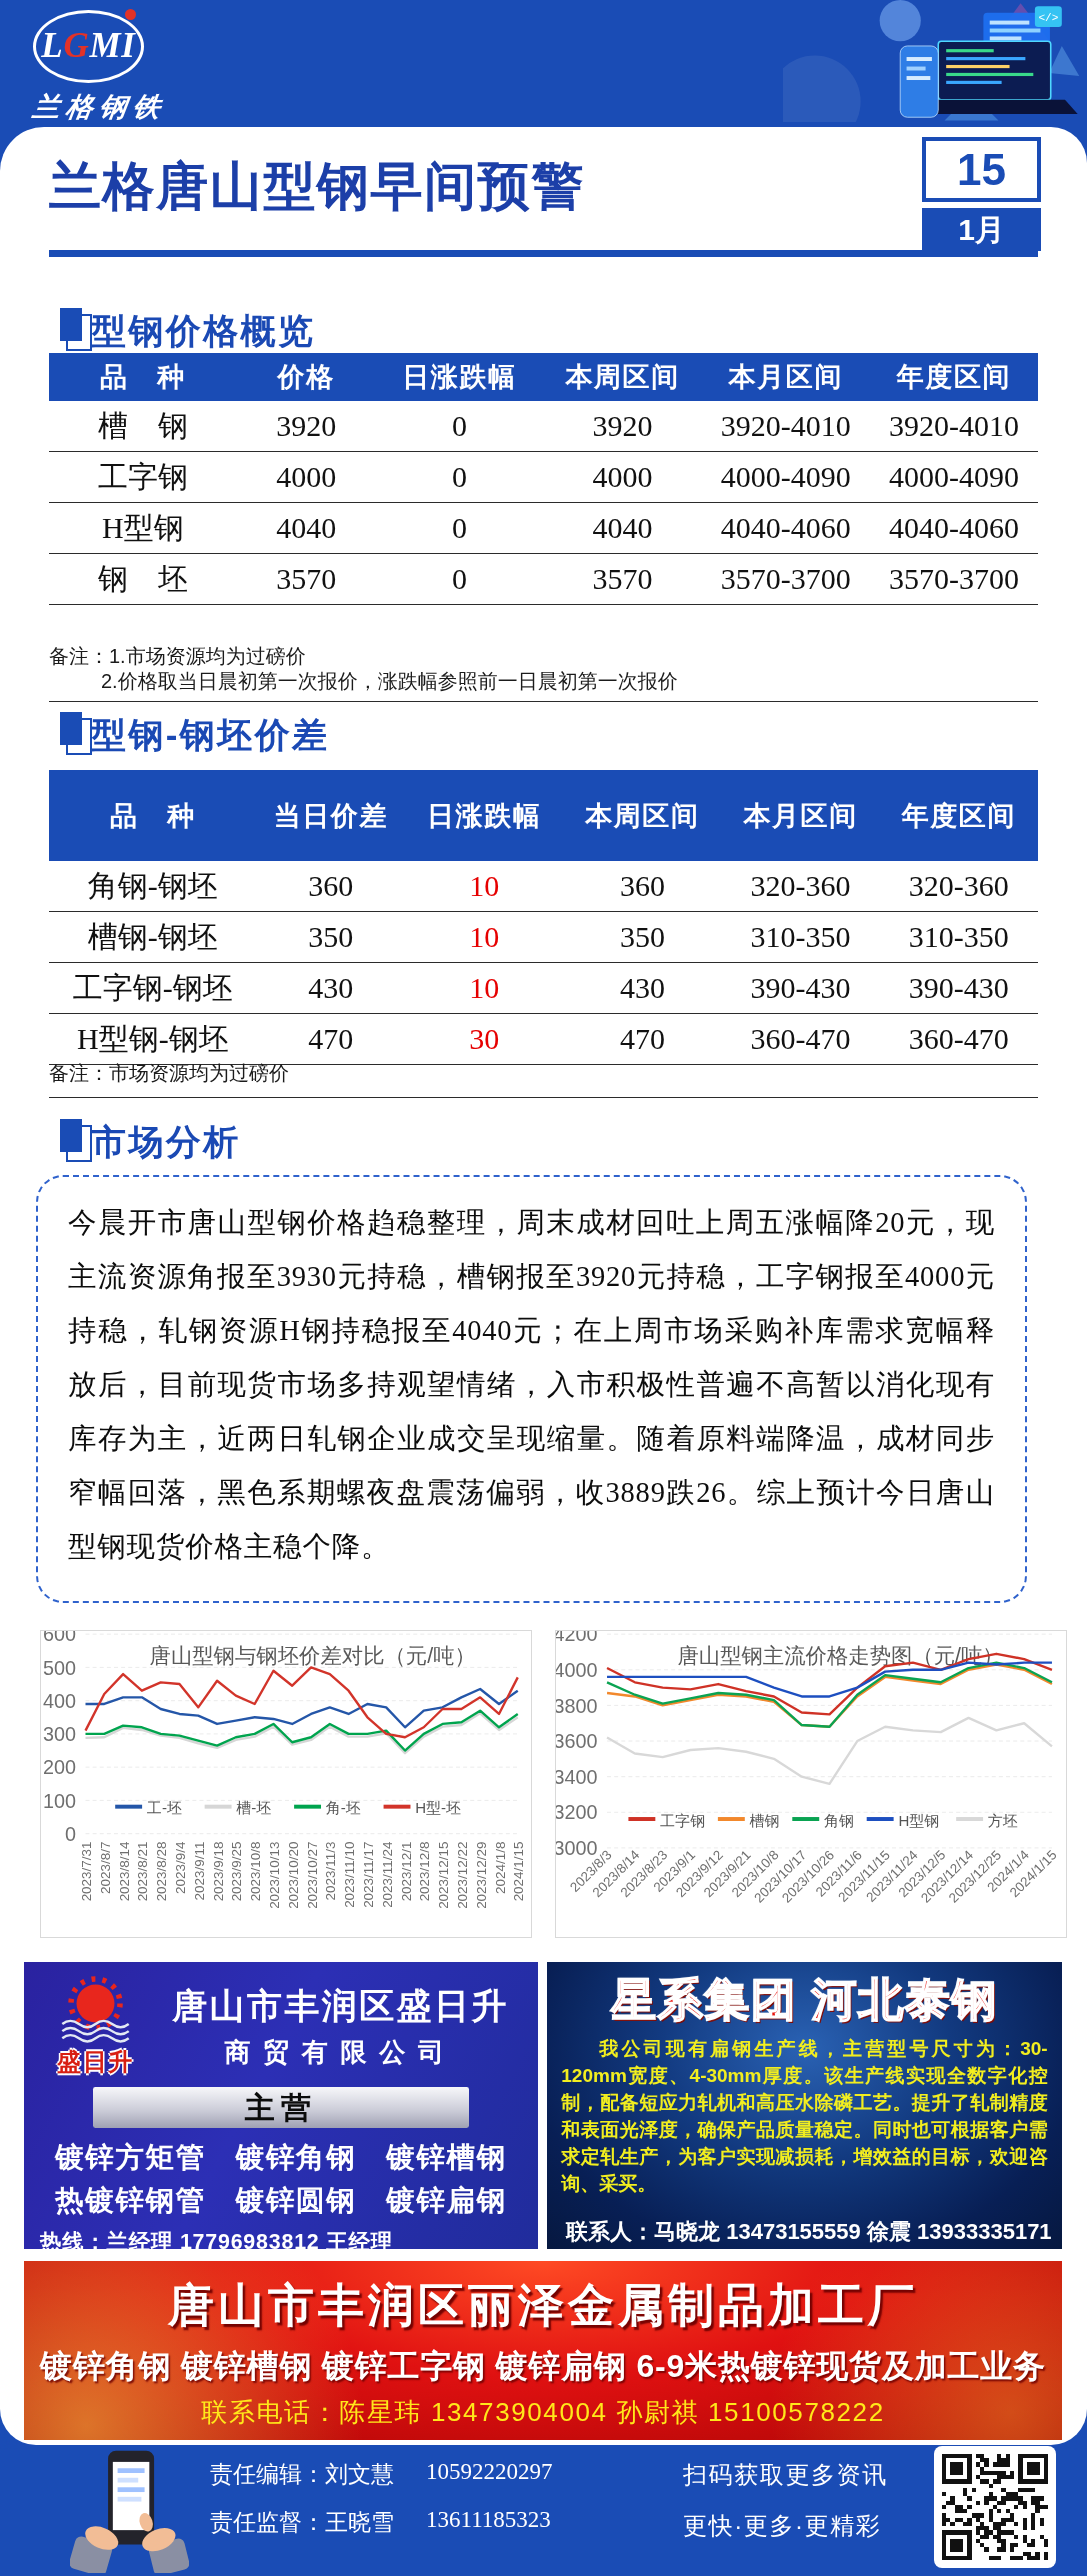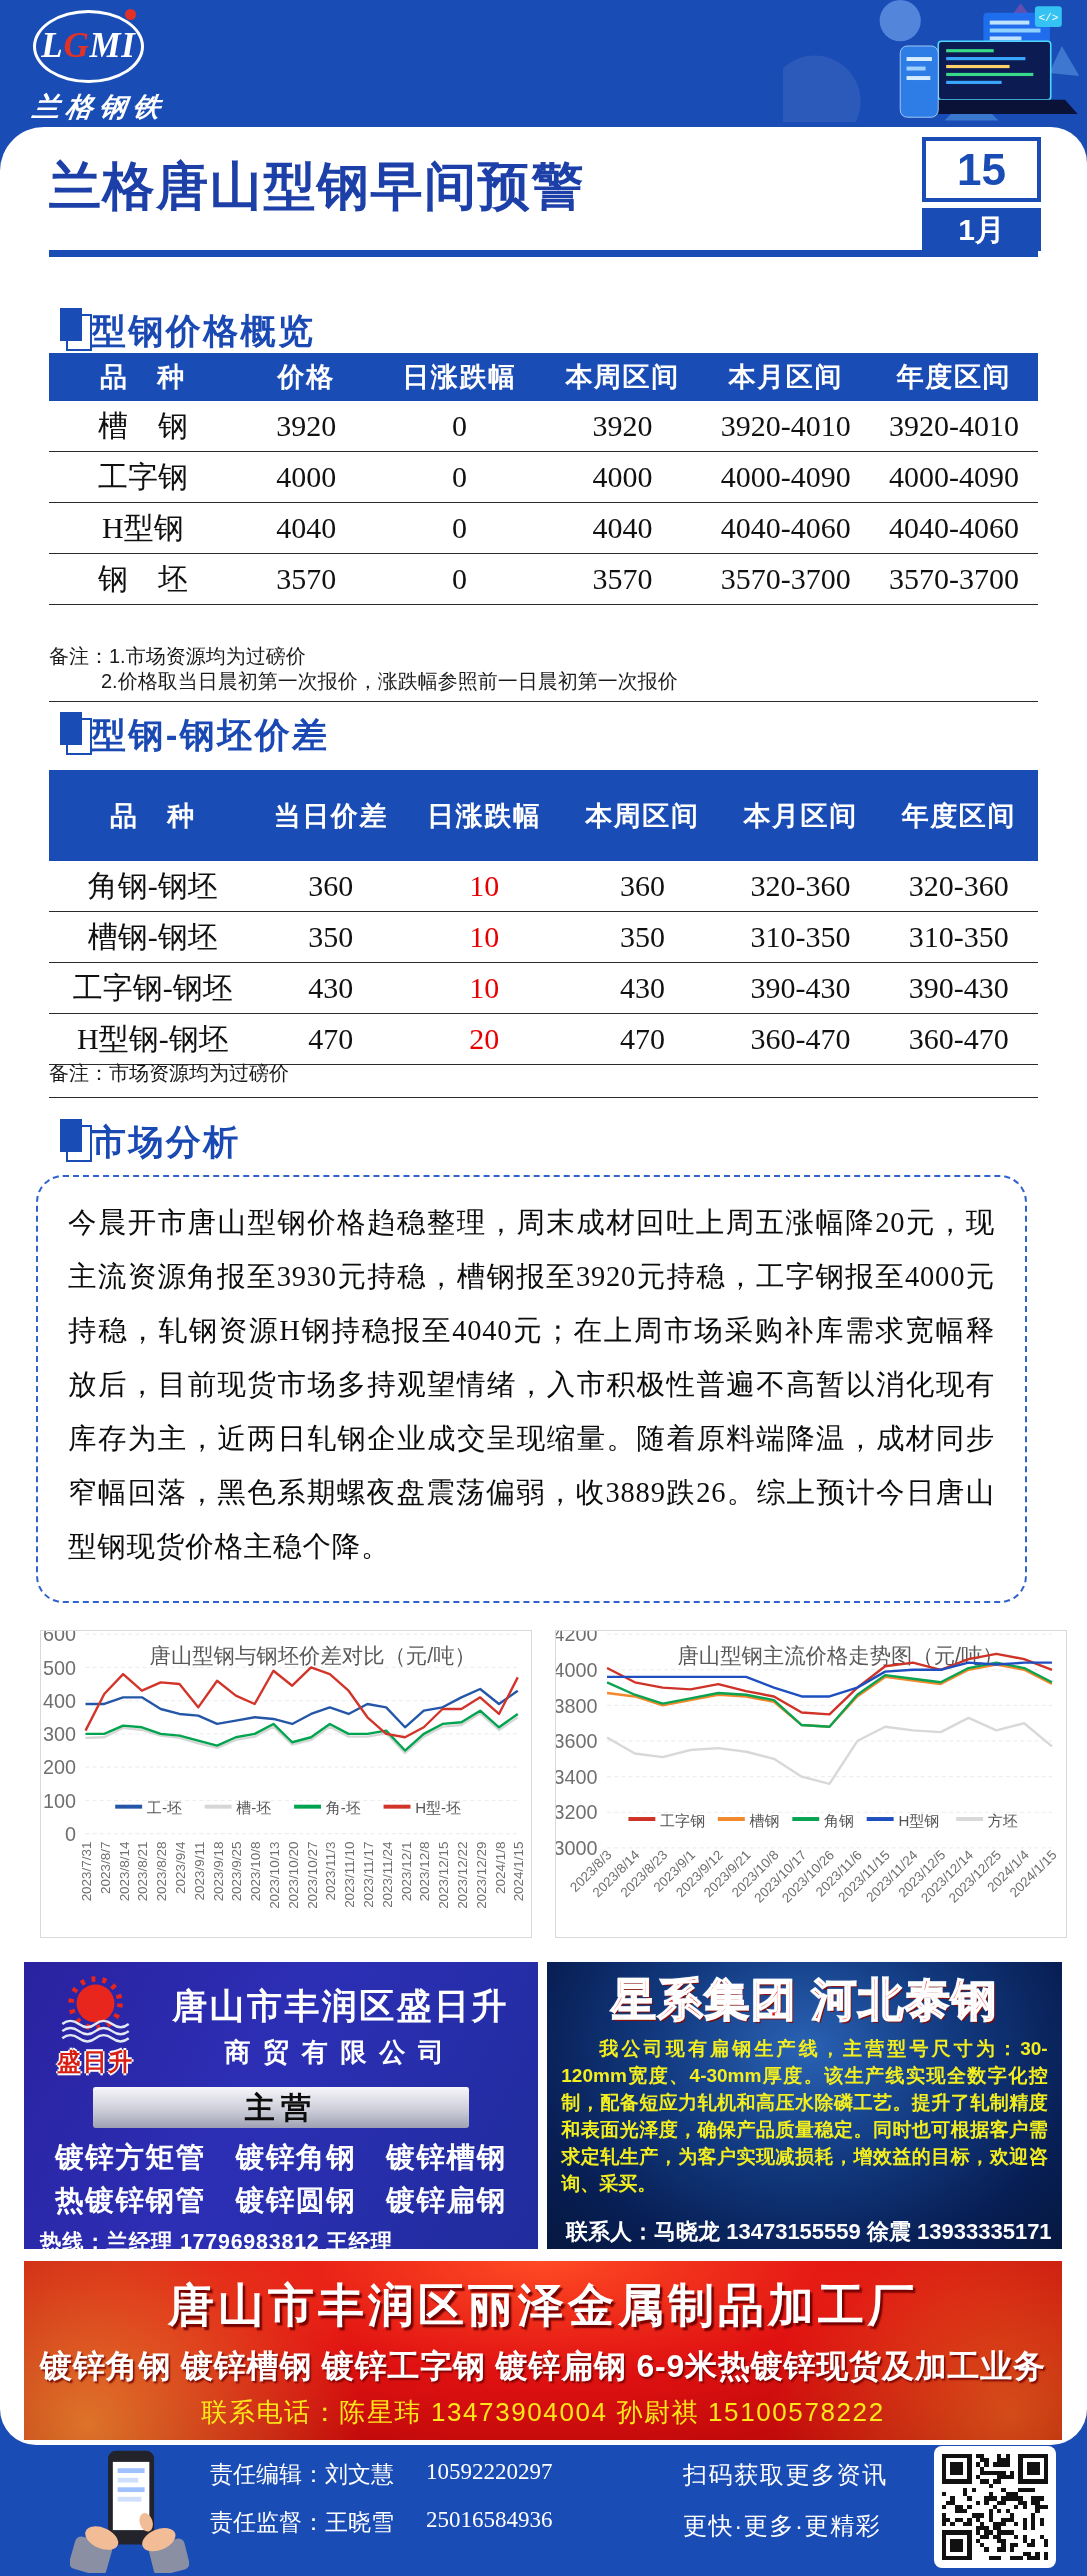--- a/index.html
+++ b/index.html
@@ -258,21 +258,21 @@
           <td>工字钢-钢坯</td>
           <td>430</td>
           <td class="red">10</td>
           <td>430</td>
           <td>390-430</td>
           <td>390-430</td>
         </tr>
         <tr>
           <td>H型钢-钢坯</td>
           <td>470</td>
-          <td class="red">20</td>
+          <td class="red">30</td>
           <td>470</td>
           <td>360-470</td>
           <td>360-470</td>
         </tr>
       </tbody>
   </table>
 
   <div class="abs notes" id="notes2">
     <div>备注：市场资源均为过磅价</div>
   </div>
@@ -456,21 +456,21 @@
     <ellipse cx="96" cy="96" rx="8" ry="12" fill="#f2bd96" transform="rotate(-18 96 96)"></ellipse>
   </svg>
 
   <div class="abs credits">
     <div class="row">
       <span>责任编辑：刘文慧</span>
       <span class="ph">10592220297</span>
     </div>
     <div class="row">
       <span>责任监督：王晓雪</span>
-      <span class="ph">25016584936</span>
+      <span class="ph">13611185323</span>
     </div>
   </div>
 
   <div class="abs promo">
     <div>扫码获取更多资讯</div>
     <div>更快·更多·更精彩</div>
   </div>
 
   <div class="abs qrbox">
     <svg id="qr" width="106" height="106" viewBox="0 0 25 25" shape-rendering="crispEdges">

